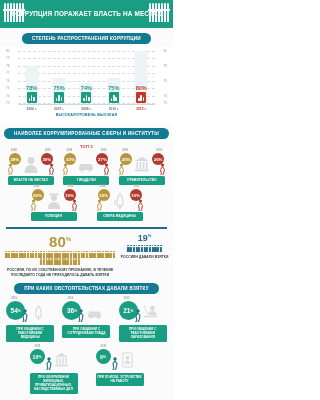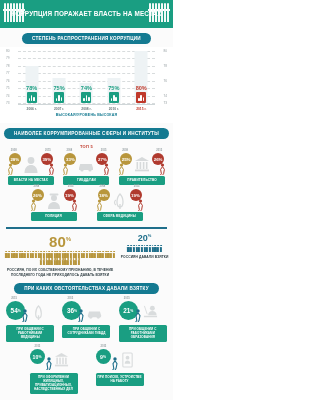--- a/index.html
+++ b/index.html
@@ -511,21 +511,21 @@
           <span class="ppl gold"></span>
           <span class="ppl gold"></span>
           <span class="ppl gold"></span>
           <span class="ppl gold"></span>
           <span class="ppl gold"></span>
           <span class="ppl gold"></span>
       </div>
       <div class="split-cap">РОССИЯН, ПО ИХ СОБСТВЕННОМУ ПРИЗНАНИЮ, В ТЕЧЕНИЕ ПОСЛЕДНЕГО ГОДА НЕ ПРИХОДИЛОСЬ ДАВАТЬ ВЗЯТКИ</div>
     </div>
     <div class="split-r">
-      <div class="big-num blue"><span>20</span><sup>%</sup></div>
+      <div class="big-num blue"><span>19</span><sup>%</sup></div>
       <div class="ppl-row">
         <span class="ppl blue"></span>
           <span class="ppl blue"></span>
           <span class="ppl blue"></span>
           <span class="ppl blue"></span>
           <span class="ppl blue"></span>
           <span class="ppl blue"></span>
           <span class="ppl blue"></span>
           <span class="ppl blue"></span>
           <span class="ppl blue"></span>

